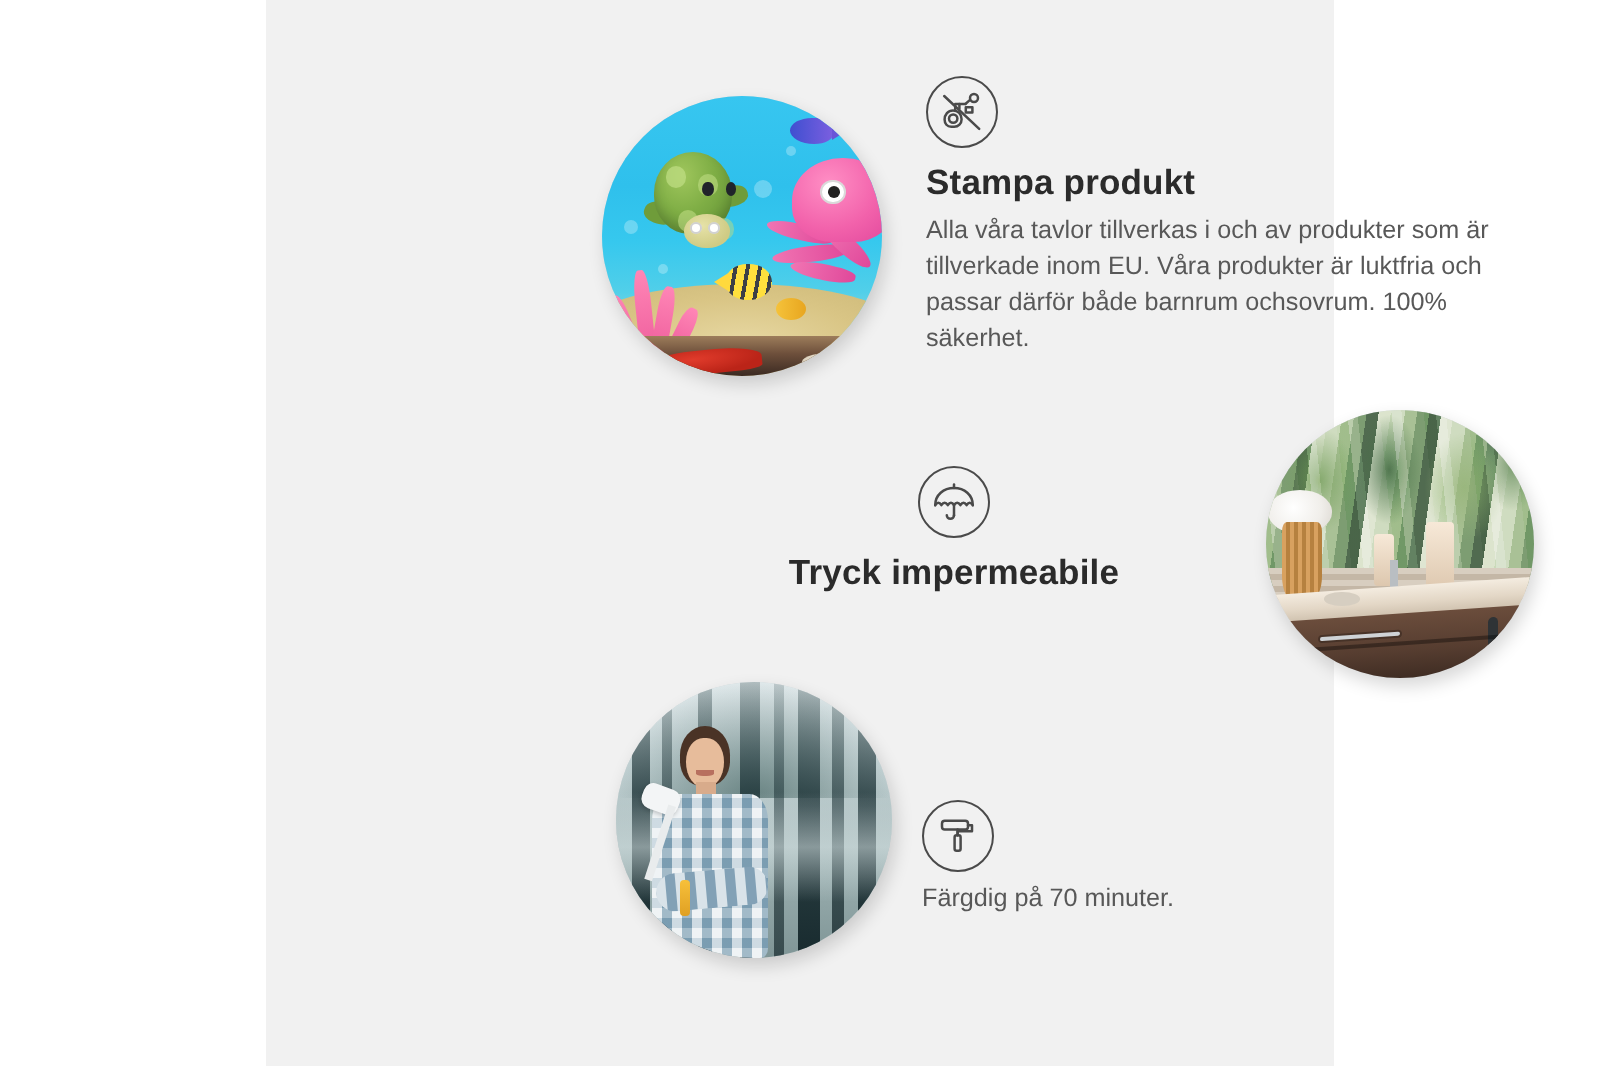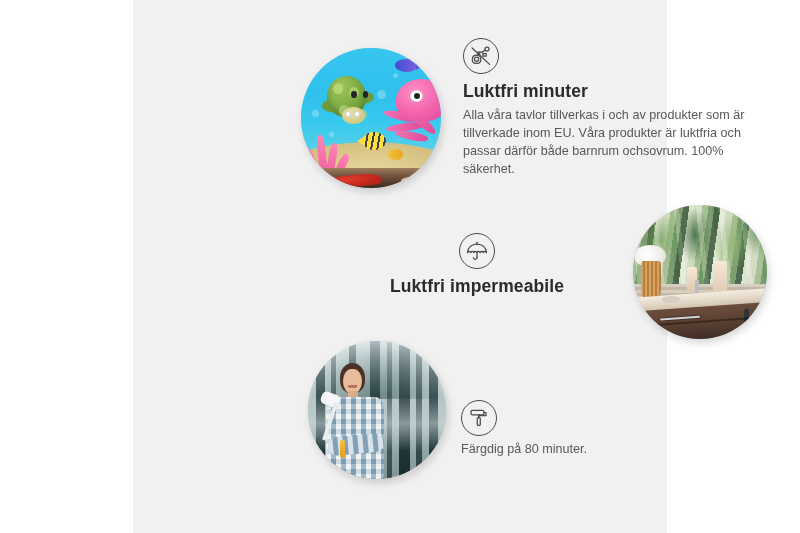--- a/index.html
+++ b/index.html
@@ -544,35 +544,35 @@
           <path d="M6.6 19.4c-2.0 0-3.3-1.5-3.3-3.6 0-2.6 1.7-4.6 4.2-4.6 2.5 0 4.3 1.9 4.3 4.4 0 2.2-1.6 3.8-3.7 3.8z"></path>
           <path d="M8.6 10.9V8.0h2.1v2.4"></path>
           <path d="M10.7 8.0h3.0"></path>
           <path d="M13.7 8.0l2.3-2.1"></path>
           <circle cx="18.0" cy="5.0" r="2.0"></circle>
           <path d="M13.9 9.6h3.3v2.6h-3.3z"></path>
           <circle cx="7.6" cy="15.3" r="2.1"></circle>
           <path d="M3.1 4.0L20.6 20.4"></path>
         </svg>
       </div>
-      <h3>Luktfri minuter</h3>
+      <h3>Stampa produkt</h3>
       <p>Alla våra tavlor tillverkas i och av produkter som är tillverkade inom EU. Våra produkter är luktfria och passar därför både barnrum ochsovrum. 100% säkerhet.</p>
     </div>
 
     <div class="feature" id="feature-2">
       <div class="icon-circle">
         <svg width="24" height="24" viewBox="0 0 24 24" fill="none" stroke="#4a4a4a" stroke-width="1.25" stroke-linecap="round" stroke-linejoin="round">
           <path d="M2.6 13.6c0-5.2 4.2-8.6 9.4-8.6s9.4 3.4 9.4 8.6"></path>
           <path d="M2.6 13.6c1.0-1.6 2.2-1.6 3.1 0 1.0-1.6 2.2-1.6 3.2 0 1.0-1.6 2.2-1.6 3.1 0 1.0-1.6 2.2-1.6 3.2 0 1.0-1.6 2.1-1.6 3.1 0 1.0-1.6 2.1-1.6 3.1 0"></path>
           <path d="M12 13.6v5.0"></path>
           <path d="M12 18.6c0 1.0-.8 1.8-1.8 1.8-1.0 0-1.8-.8-1.8-1.8"></path>
           <path d="M12 5.0V3.3"></path>
         </svg>
       </div>
-      <h3>Luktfri impermeabile</h3>
+      <h3>Tryck impermeabile</h3>
     </div>
 
     <div class="medallion" id="medallion-bath">
       <div class="art">
         <div class="bath-wall"></div>
         <div class="bath-backsplash"></div>
         <div class="bath-candle2"></div>
         <div class="bath-candle1"></div>
         <div class="bath-faucet"></div>
         <div class="bath-flowers"></div>
@@ -617,17 +617,17 @@
 
     <div class="feature" id="feature-3">
       <div class="icon-circle">
         <svg width="24" height="24" viewBox="0 0 24 24" fill="none" stroke="#4a4a4a" stroke-width="1.25" stroke-linecap="round" stroke-linejoin="round">
           <rect x="4.0" y="4.4" width="13.0" height="4.4" rx="1.4"></rect>
           <path d="M17.0 6.6h2.0v3.0h-7.2v2.0"></path>
           <rect x="10.3" y="11.6" width="3.0" height="7.8" rx="1.0"></rect>
           <path d="M11.8 8.8v2.8"></path>
         </svg>
       </div>
-      <p>Färgdig på 80 minuter.</p>
+      <p>Färgdig på 70 minuter.</p>
     </div>
 
   </div>
 </div>
 
 </body></html>

